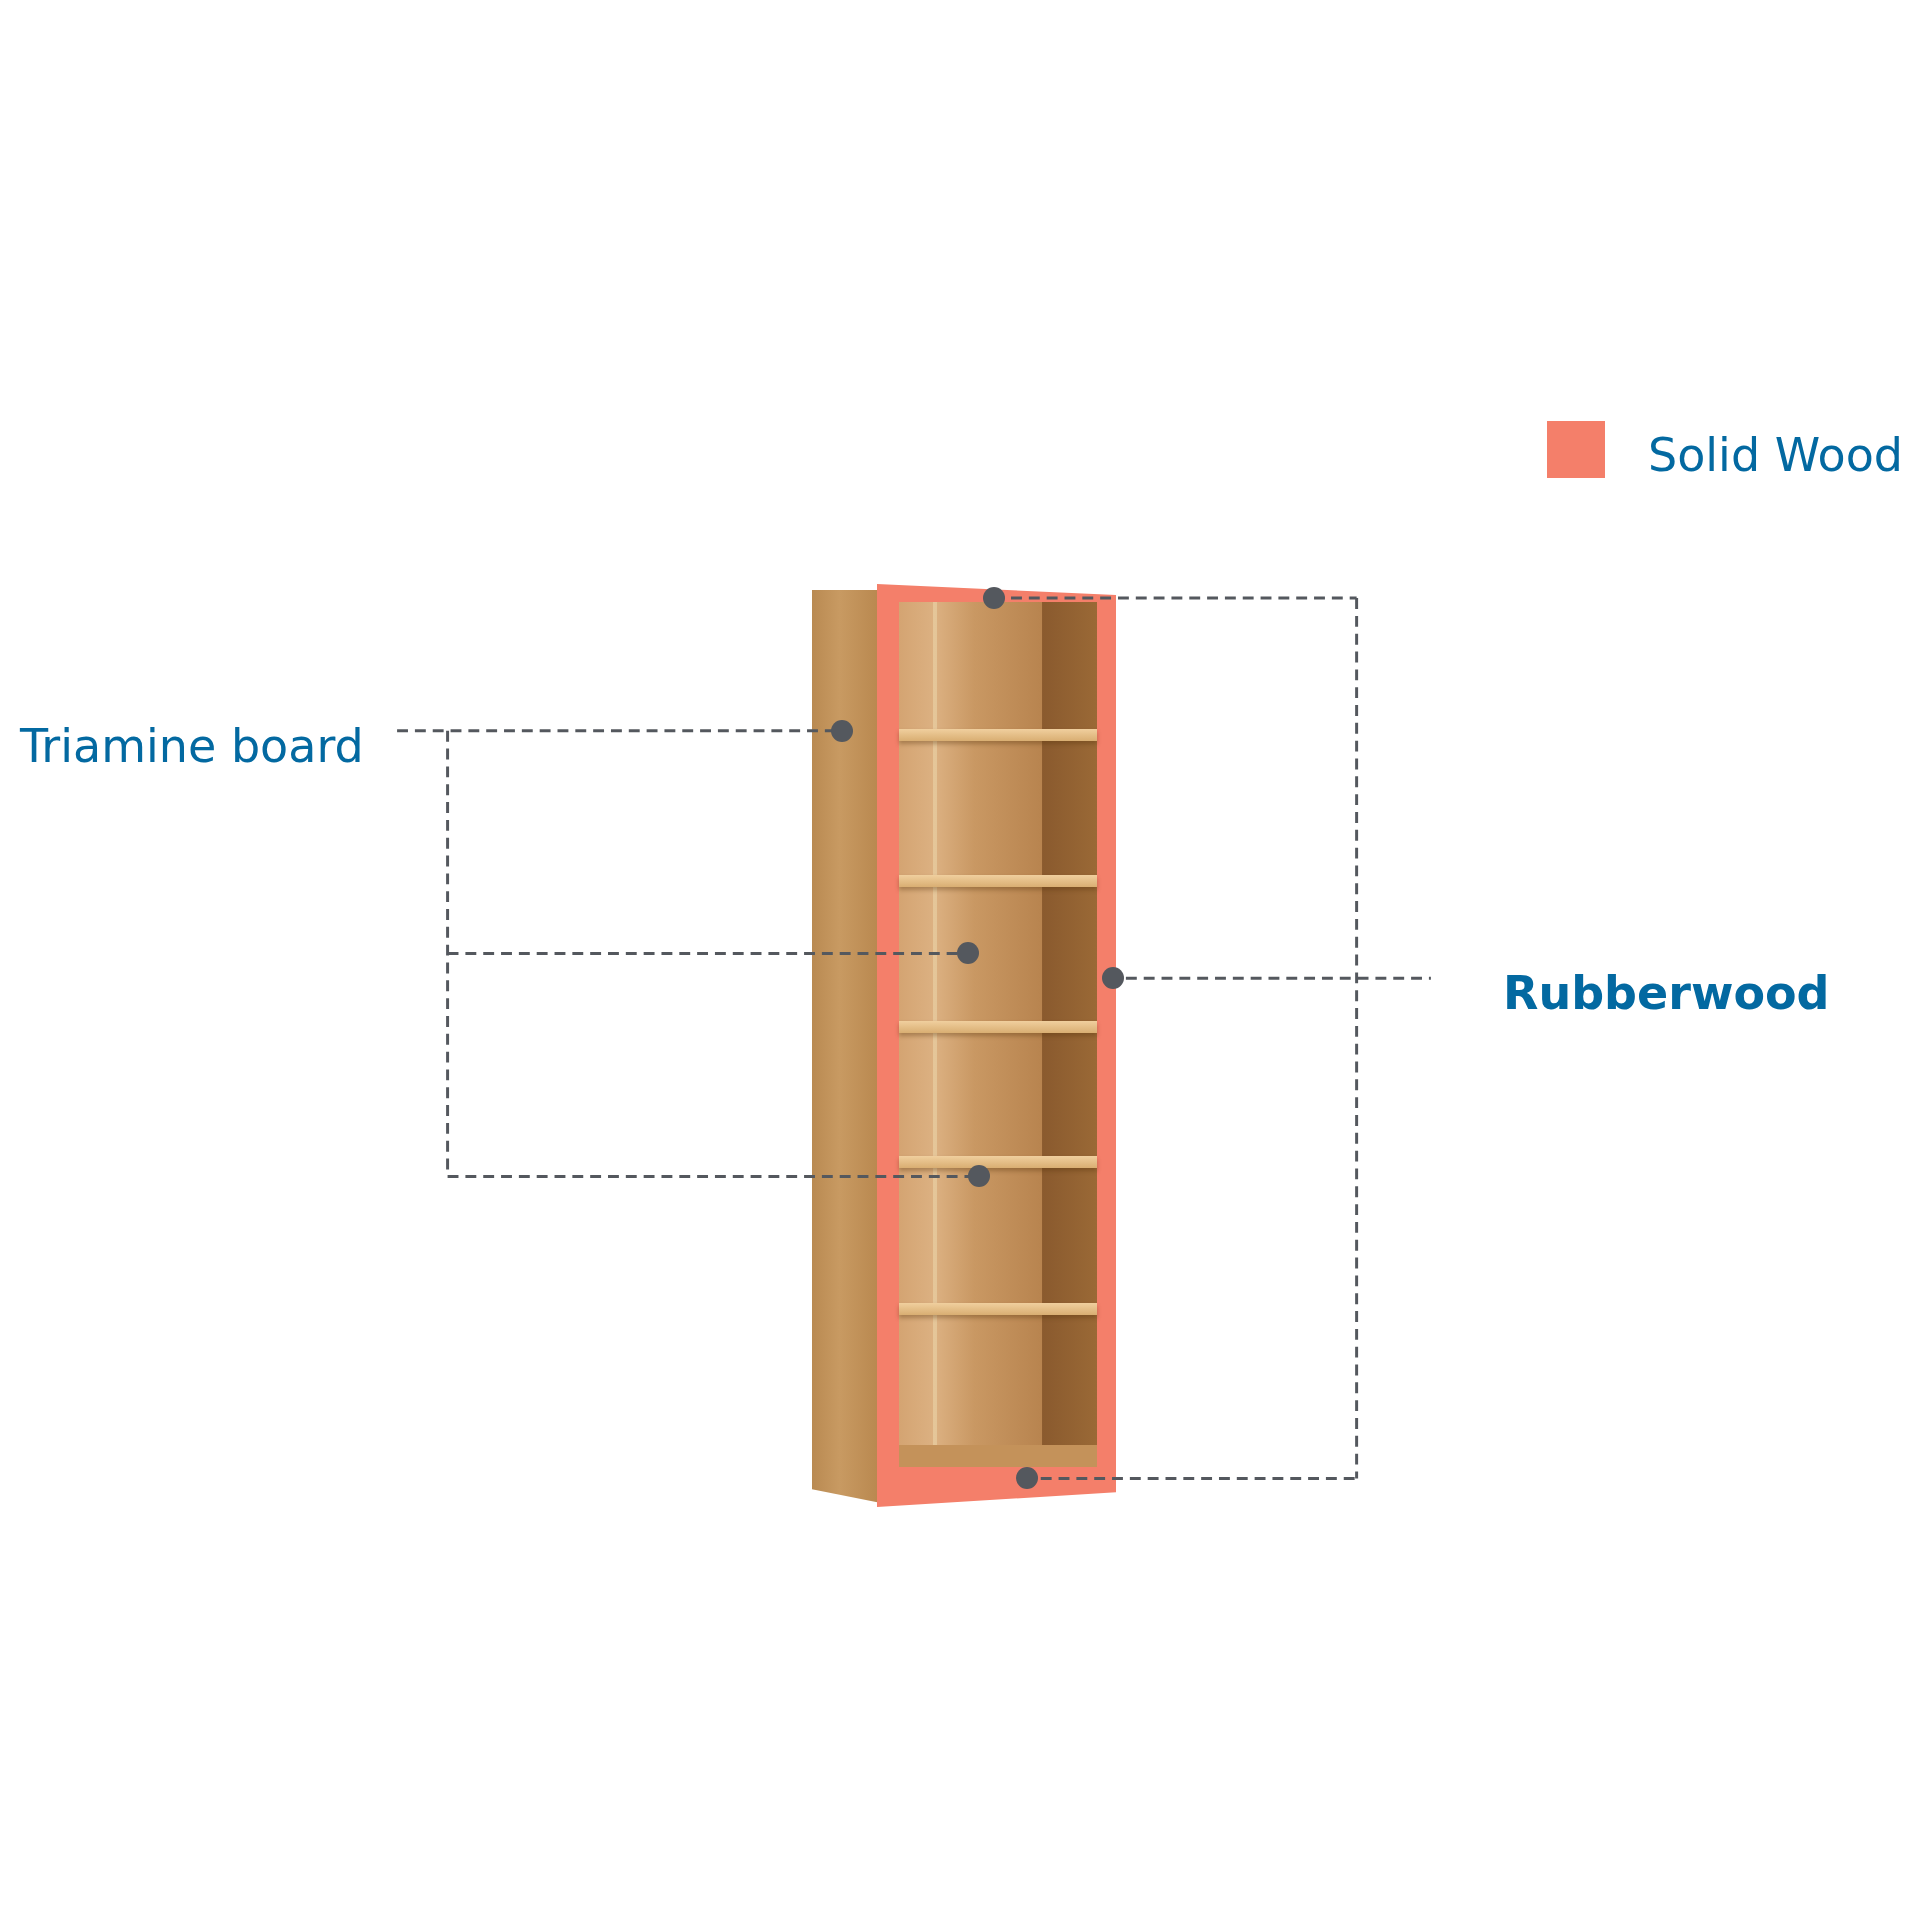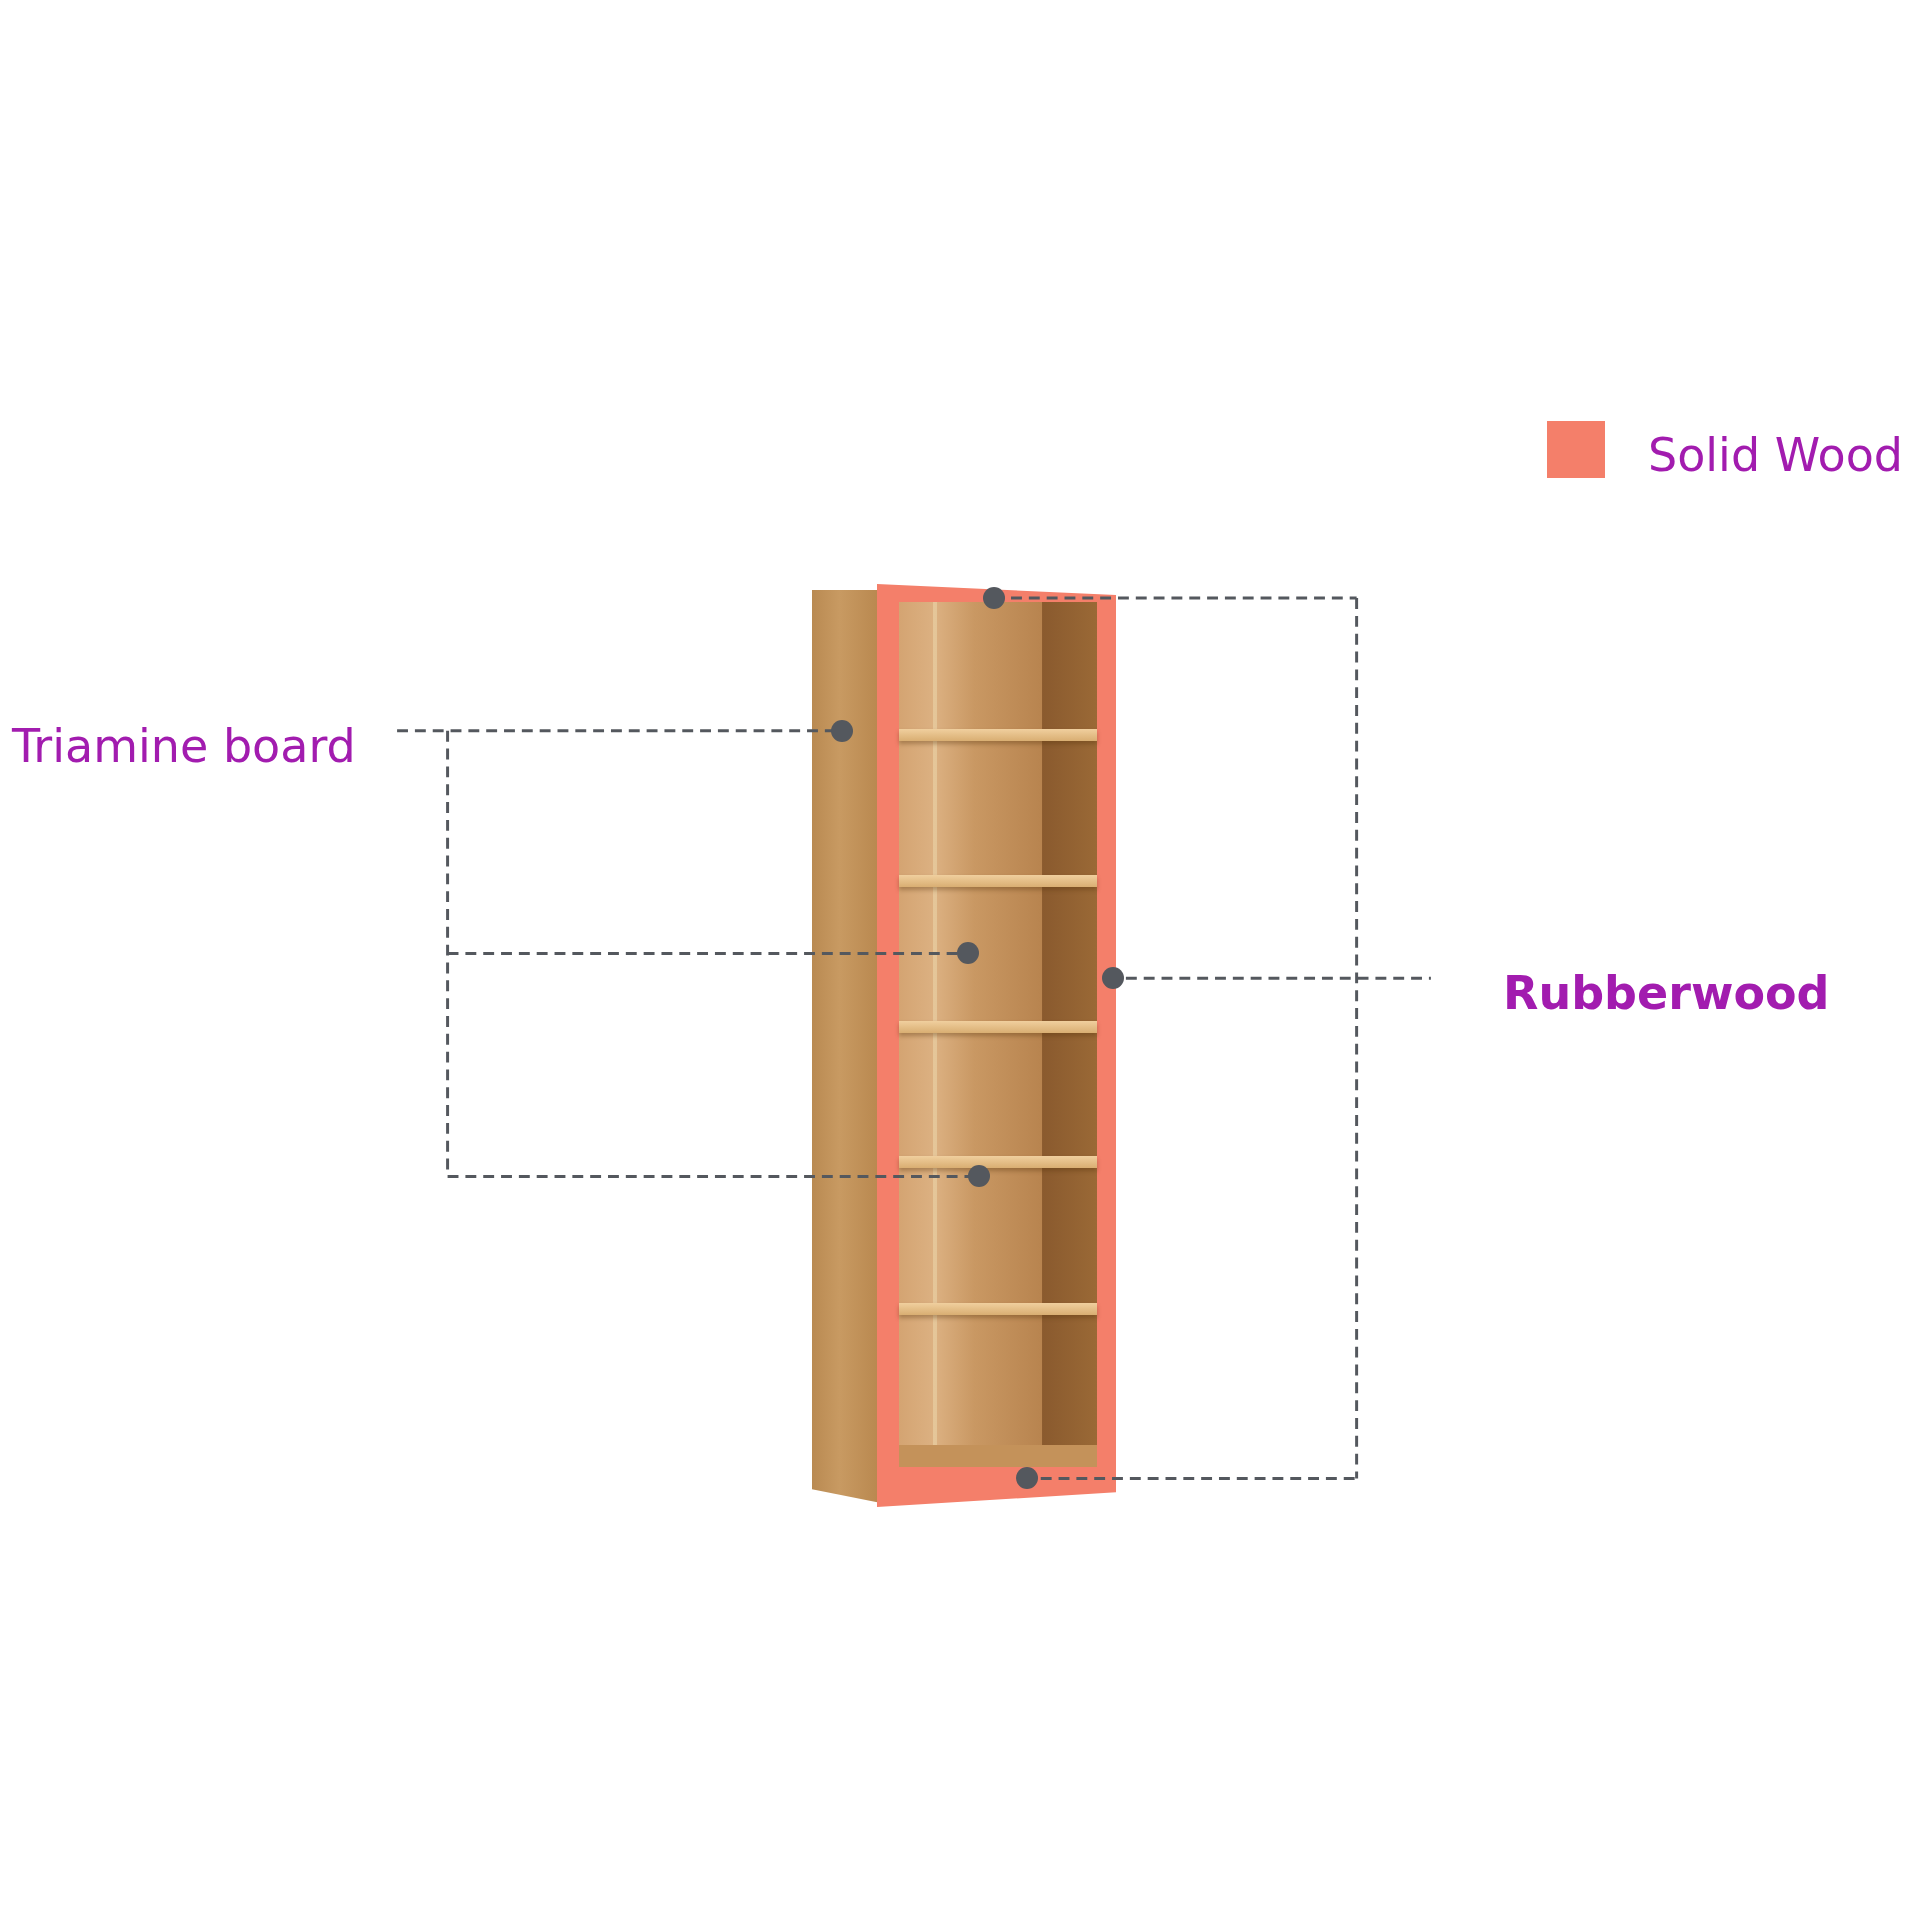--- a/index.html
+++ b/index.html
@@ -1,17 +1,17 @@
 <!DOCTYPE html>
 <html><head>
 <meta charset="utf-8">
 <style>
   html,body{margin:0;padding:0;background:#ffffff;}
   body{width:1927px;height:1927px;position:relative;overflow:hidden;font-family:"DejaVu Sans","Liberation Sans",sans-serif;}
-  .label{position:absolute;color:#a21caf;font-size:46px;white-space:nowrap;line-height:1;text-align:right;}
+  .label{position:absolute;color:#0369a1;font-size:46px;white-space:nowrap;line-height:1;text-align:right;}
   .legend-swatch{position:absolute;left:1547px;top:421px;width:58px;height:57px;}
   .dot{position:absolute;width:22px;height:22px;border-radius:50%;background:#54585e;transform:translate(-50%,-50%);}
   svg.lines{position:absolute;left:0;top:0;}
   
   .side{position:absolute;left:812px;top:590px;width:69px;height:913px;
         background:linear-gradient(90deg,#b98a52 0%,#c89a62 40%,#b8874e 100%);
         clip-path:polygon(0 0,100% -6px,100% 100%,0 98.5%);}
   .frame{position:absolute;left:877px;top:584px;width:239px;height:923px;}
   .frame-outer{position:absolute;inset:0;clip-path:polygon(0 0,100% 1.2%,100% 98.4%,0 100%);}
   .interior{position:absolute;left:22px;top:18px;width:198px;height:865px;
@@ -57,15 +57,15 @@
   </g>
 </svg>
 
 <div class="dot" style="left:842px;top:731px;"></div>
 <div class="dot" style="left:968px;top:953px;"></div>
 <div class="dot" style="left:979px;top:1176px;"></div>
 <div class="dot" style="left:994px;top:598px;"></div>
 <div class="dot" style="left:1113px;top:978px;"></div>
 <div class="dot" style="left:1027px;top:1478px;"></div>
 
-<div class="label" style="left:12px;top:723px;">Triamine board</div>
+<div class="label" style="left:20px;top:723px;">Triamine board</div>
 <div class="label" style="left:1503px;top:970px;font-weight:bold;">Rubberwood</div>
 
 
 </body></html>

